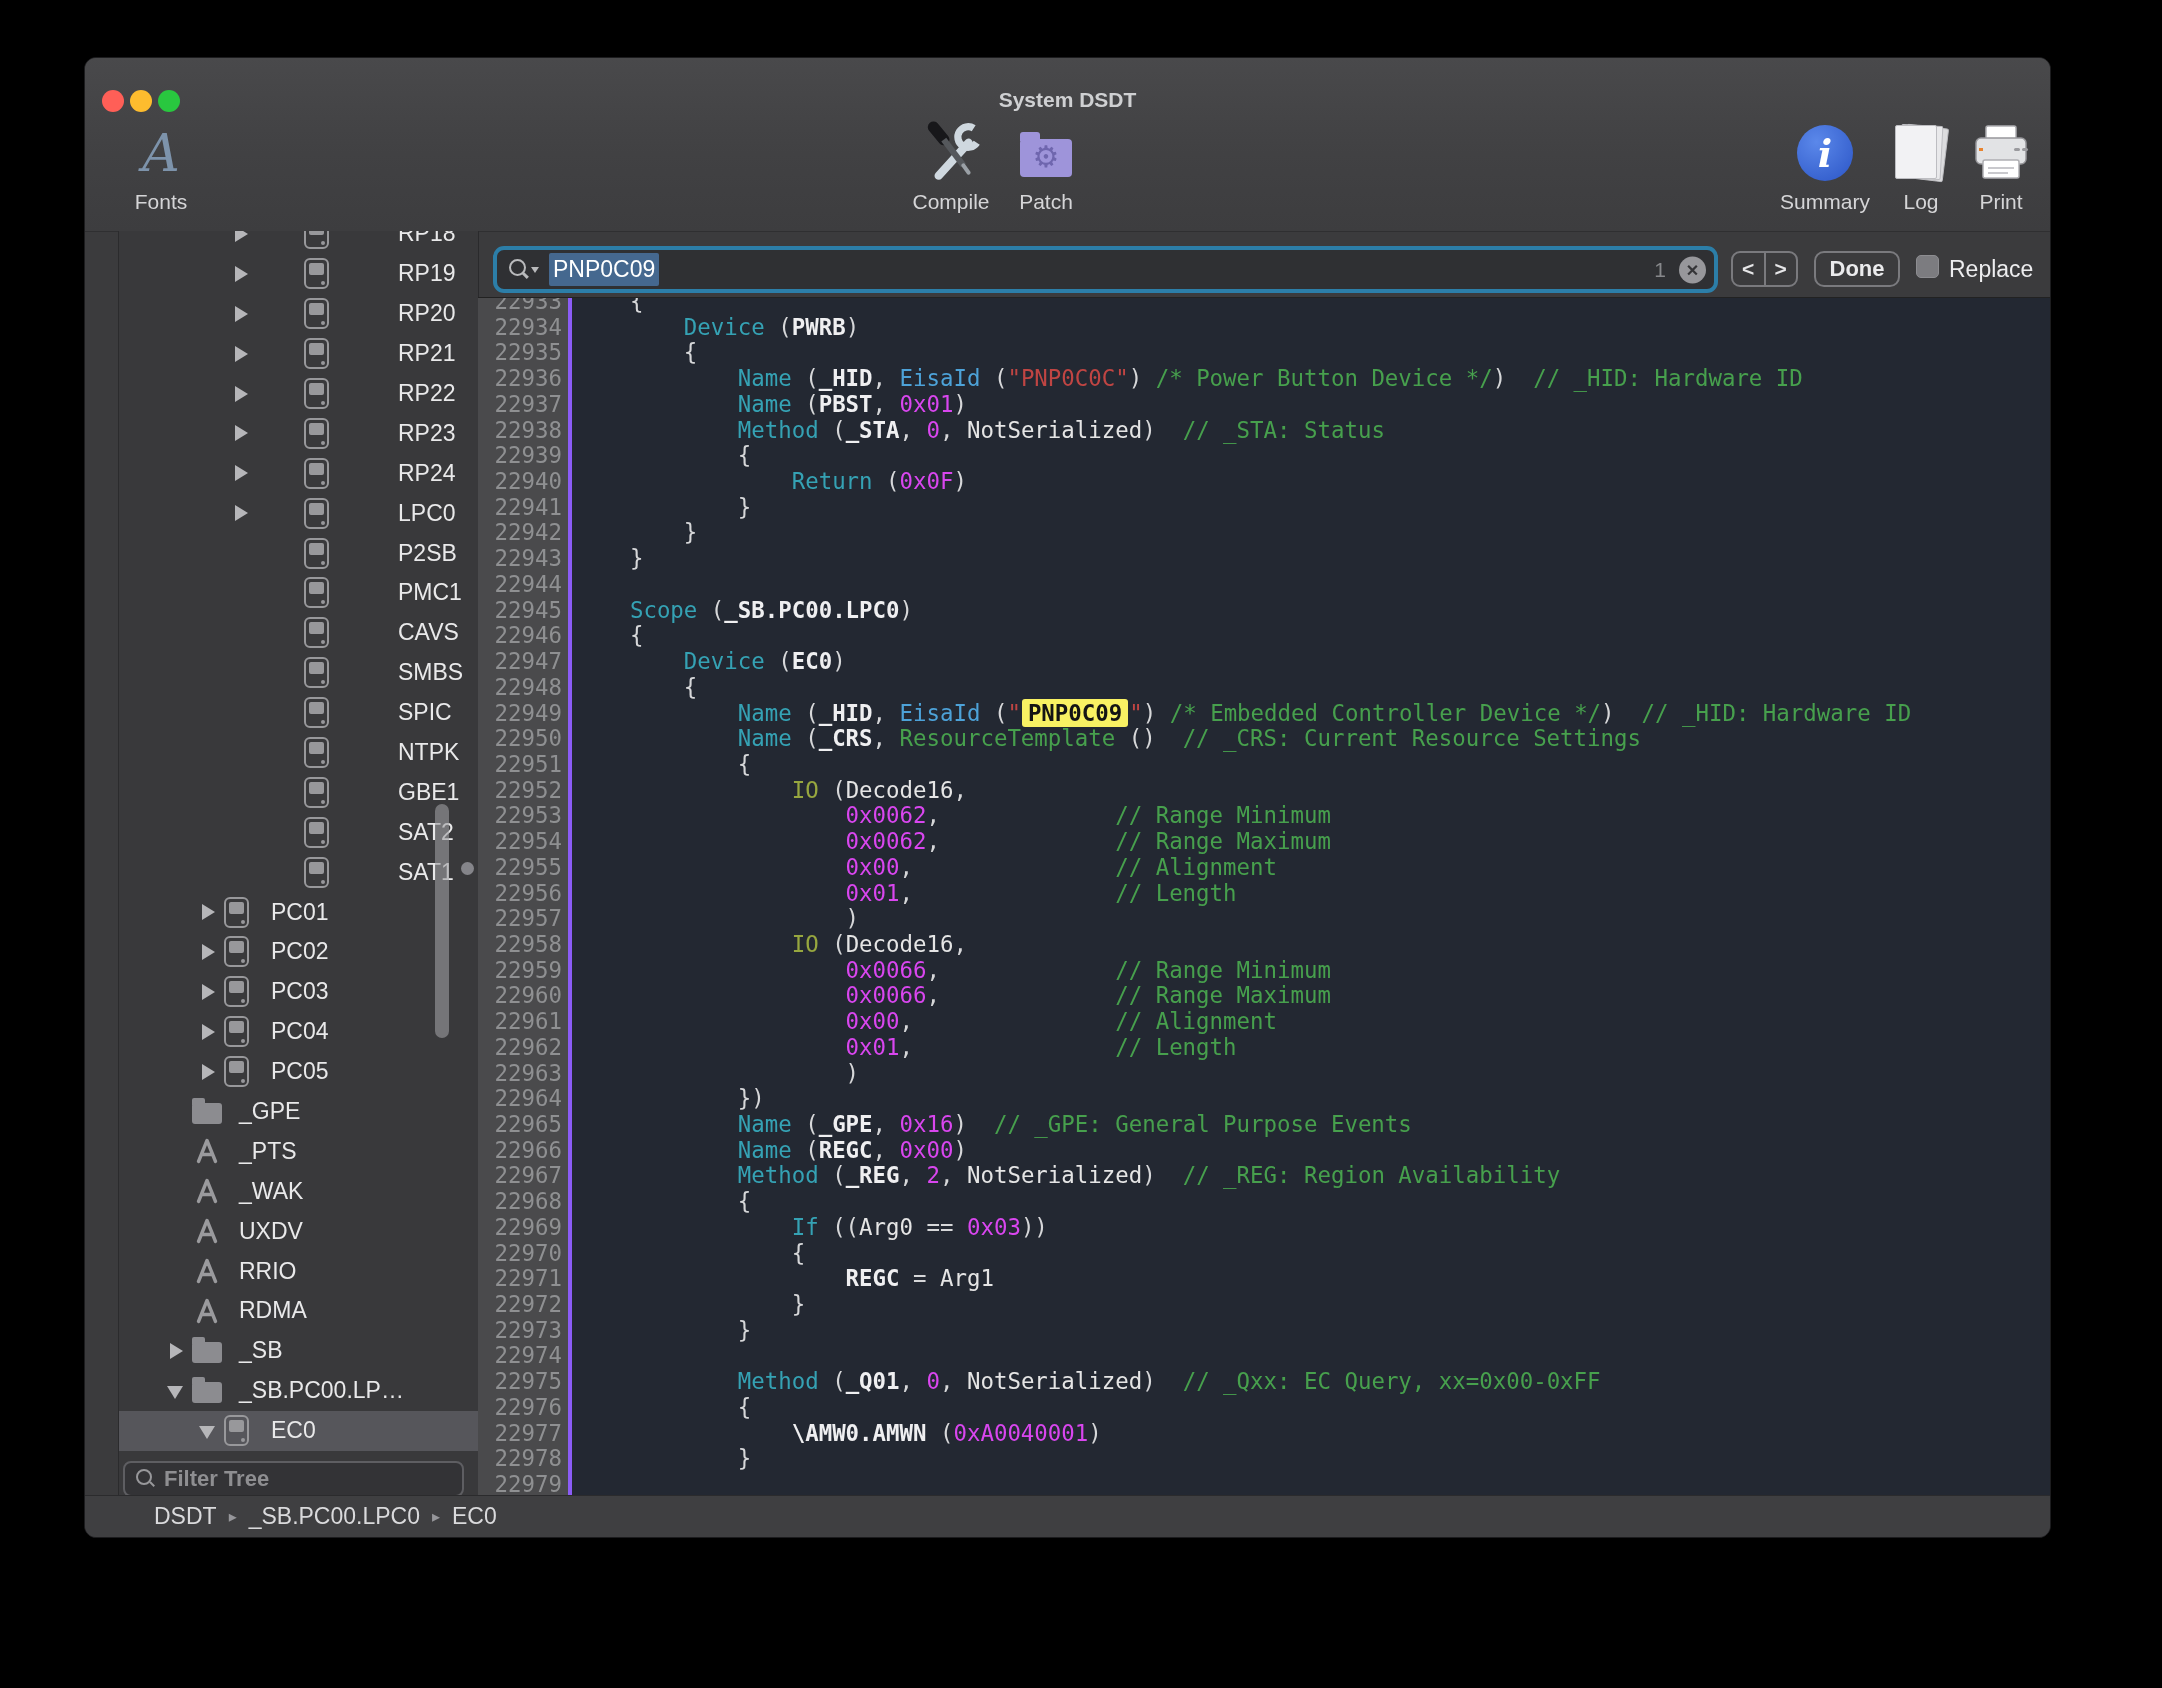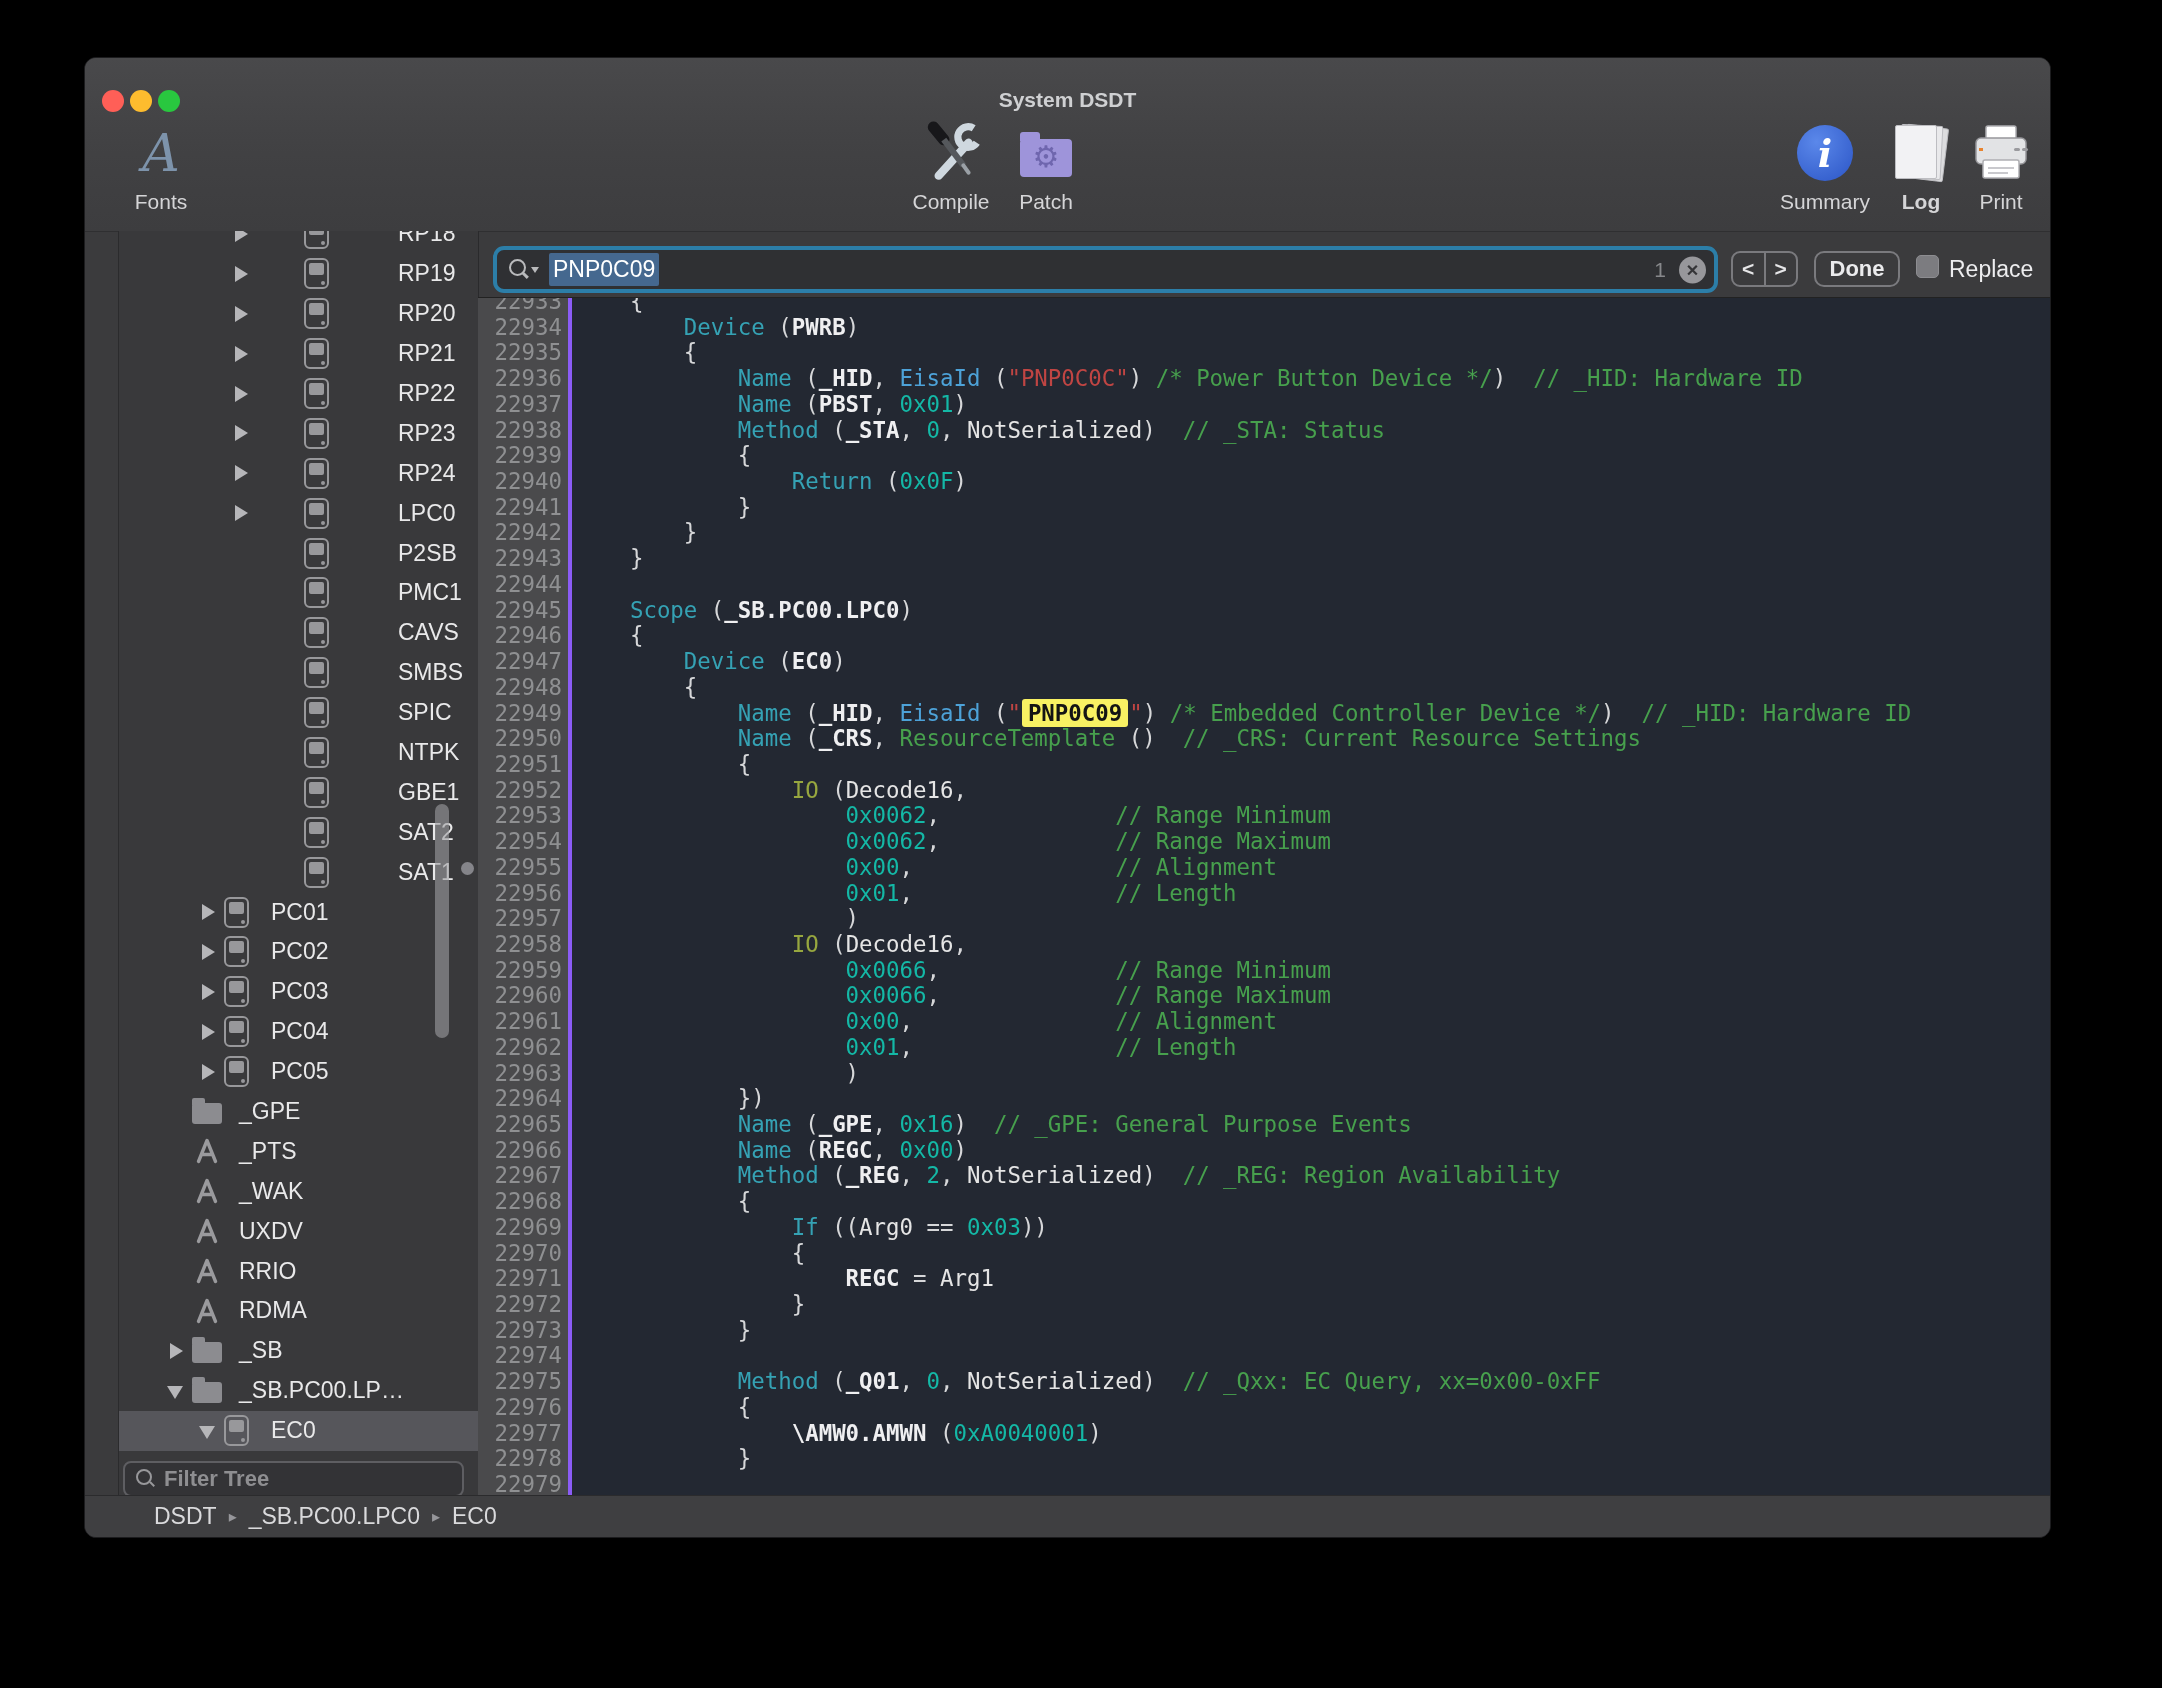--- a/index.html
+++ b/index.html
@@ -69,21 +69,21 @@
   .splitdot{position:absolute;left:376px;top:804px;width:13px;height:13px;border-radius:50%;background:#85858a;}
   
   .editor{position:absolute;left:393px;top:239px;width:1574px;height:1201px;background:#232832;border-top:1px solid #222;box-sizing:border-box;overflow:hidden;}
   .gutter{position:absolute;left:0;top:0;width:94px;bottom:0;background:#4a4a4c;border-right:4px solid #8b5cf6;box-sizing:border-box;}
   .gcol,.ccol{position:absolute;top:-9px;font-family:"DejaVu Sans Mono",monospace;font-size:22.4px;line-height:25.72px;}
   .gcol{left:0;width:84px;text-align:right;color:#8f9092;}
   .ccol{left:98px;right:0;}
   .cl{white-space:pre;height:25.72px;}
   .sp-p{color:#d6d7d9;} .sp-k{color:#35a2b4;} .sp-n{color:#efeff1;font-weight:700;}
   .sp-b{color:#4da2d8;} .sp-g{color:#47a04d;} .sp-o{color:#97a73f;}
-  .sp-m{color:#e5e5e5;} .sp-u{color:#14b8a6;} .sp-r{color:#c04543;}
+  .sp-m{color:#e5e5e5;} .sp-u{color:#d946ef;} .sp-r{color:#c04543;}
   .sp-h{background:#f8f163;color:#141414;border-radius:3px;padding:1px 6px;margin:0 1px;font-weight:700;}
   
   .statusbar{position:absolute;left:0;right:0;bottom:0;height:41px;background:#3f3f41;border-top:1px solid #2b2b2d;display:flex;align-items:center;}
   .crumb{font-size:23px;color:#dadadc;margin-left:69px;display:flex;align-items:center;}
   .crumb .sep{color:#96969a;font-size:16px;margin:0 12px;}
 </style>
 </head>
 <body>
 
 <div class="window">
@@ -123,21 +123,21 @@
       <div class="tlabel">Patch</div>
     </div>
 
     <div class="titem" style="left:1740px;">
       <div class="ticon">
           <span class="sum-circle">i</span>
         </div>
       <div class="tlabel">Summary</div>
     </div>
 
-    <div class="titem" style="left:1836px;font-weight:bold;">
+    <div class="titem" style="left:1836px;">
       <div class="ticon">
           <span class="logpages">
             <i></i>
             <i></i>
             <i></i>
           </span>
         </div>
       <div class="tlabel">Log</div>
     </div>
 

